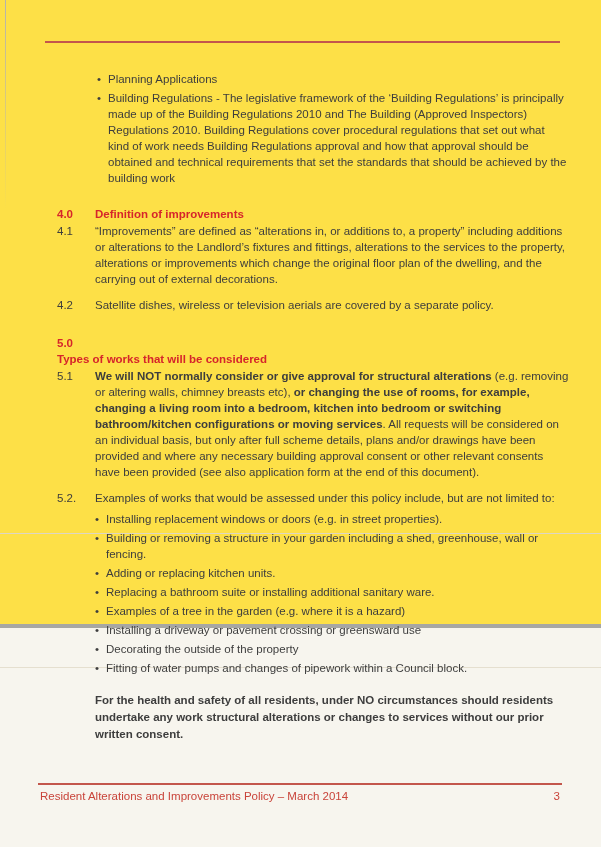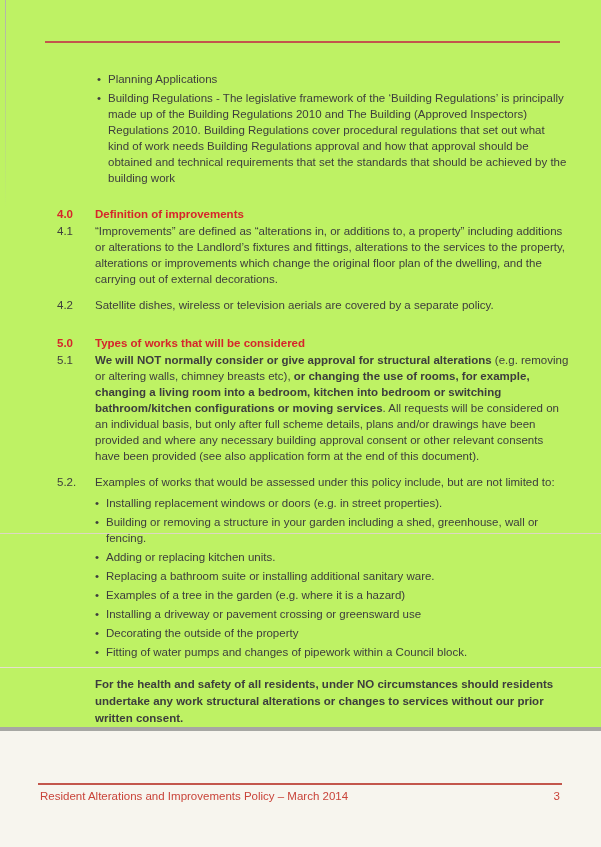--- a/index.html
+++ b/index.html
@@ -5,22 +5,22 @@
 <style>
   html,body { margin:0; padding:0; }
   body {
     width:601px; height:847px;
     font-family:"Liberation Sans","DejaVu Sans",sans-serif;
     background:#f7f5ee;
     overflow:hidden;
   }
   .page {
     position:relative;
-    width:601px; height:731px;
-    background:#bef264;
+    width:601px; height:628px;
+    background:#fde047;
     color:#3d3d3d;
     font-size:11.5px;
     line-height:16px;
   }
   
   .edge-left {
     position:absolute; left:5px; top:0; width:1px; height:210px;
     background:linear-gradient(#b4b3af, rgba(180,179,175,0));
   }
   .edge-bottom {
@@ -47,21 +47,21 @@
   }
   
   .flow { position:absolute; left:0; top:190px; width:601px; }
   .row { display:flex; margin:0 32px 0 57px; }
   .num { width:38px; flex:none; }
   .cbody { flex:1; }
   .red { color:#d6252b; }
   .bold { font-weight:bold; }
   .heading-row { margin-top:16px; }
   .para-row { margin-top:1px; margin-bottom:10px; }
-  .gap-lg { margin-top:22px; }
+  .gap-lg { margin-top:22px;flex-direction:column; }
   .works-list {
     list-style:none; margin:5px 0 0 0; padding:0;
   }
   .warning-row { margin-top:13px; line-height:17px; }
   
   .footer {
     position:absolute; left:0; top:783px; width:601px;
   }
   .footer-rule { margin:0 39px 0 38px; height:2px; background:#c3564c; }
   .footer-line {

